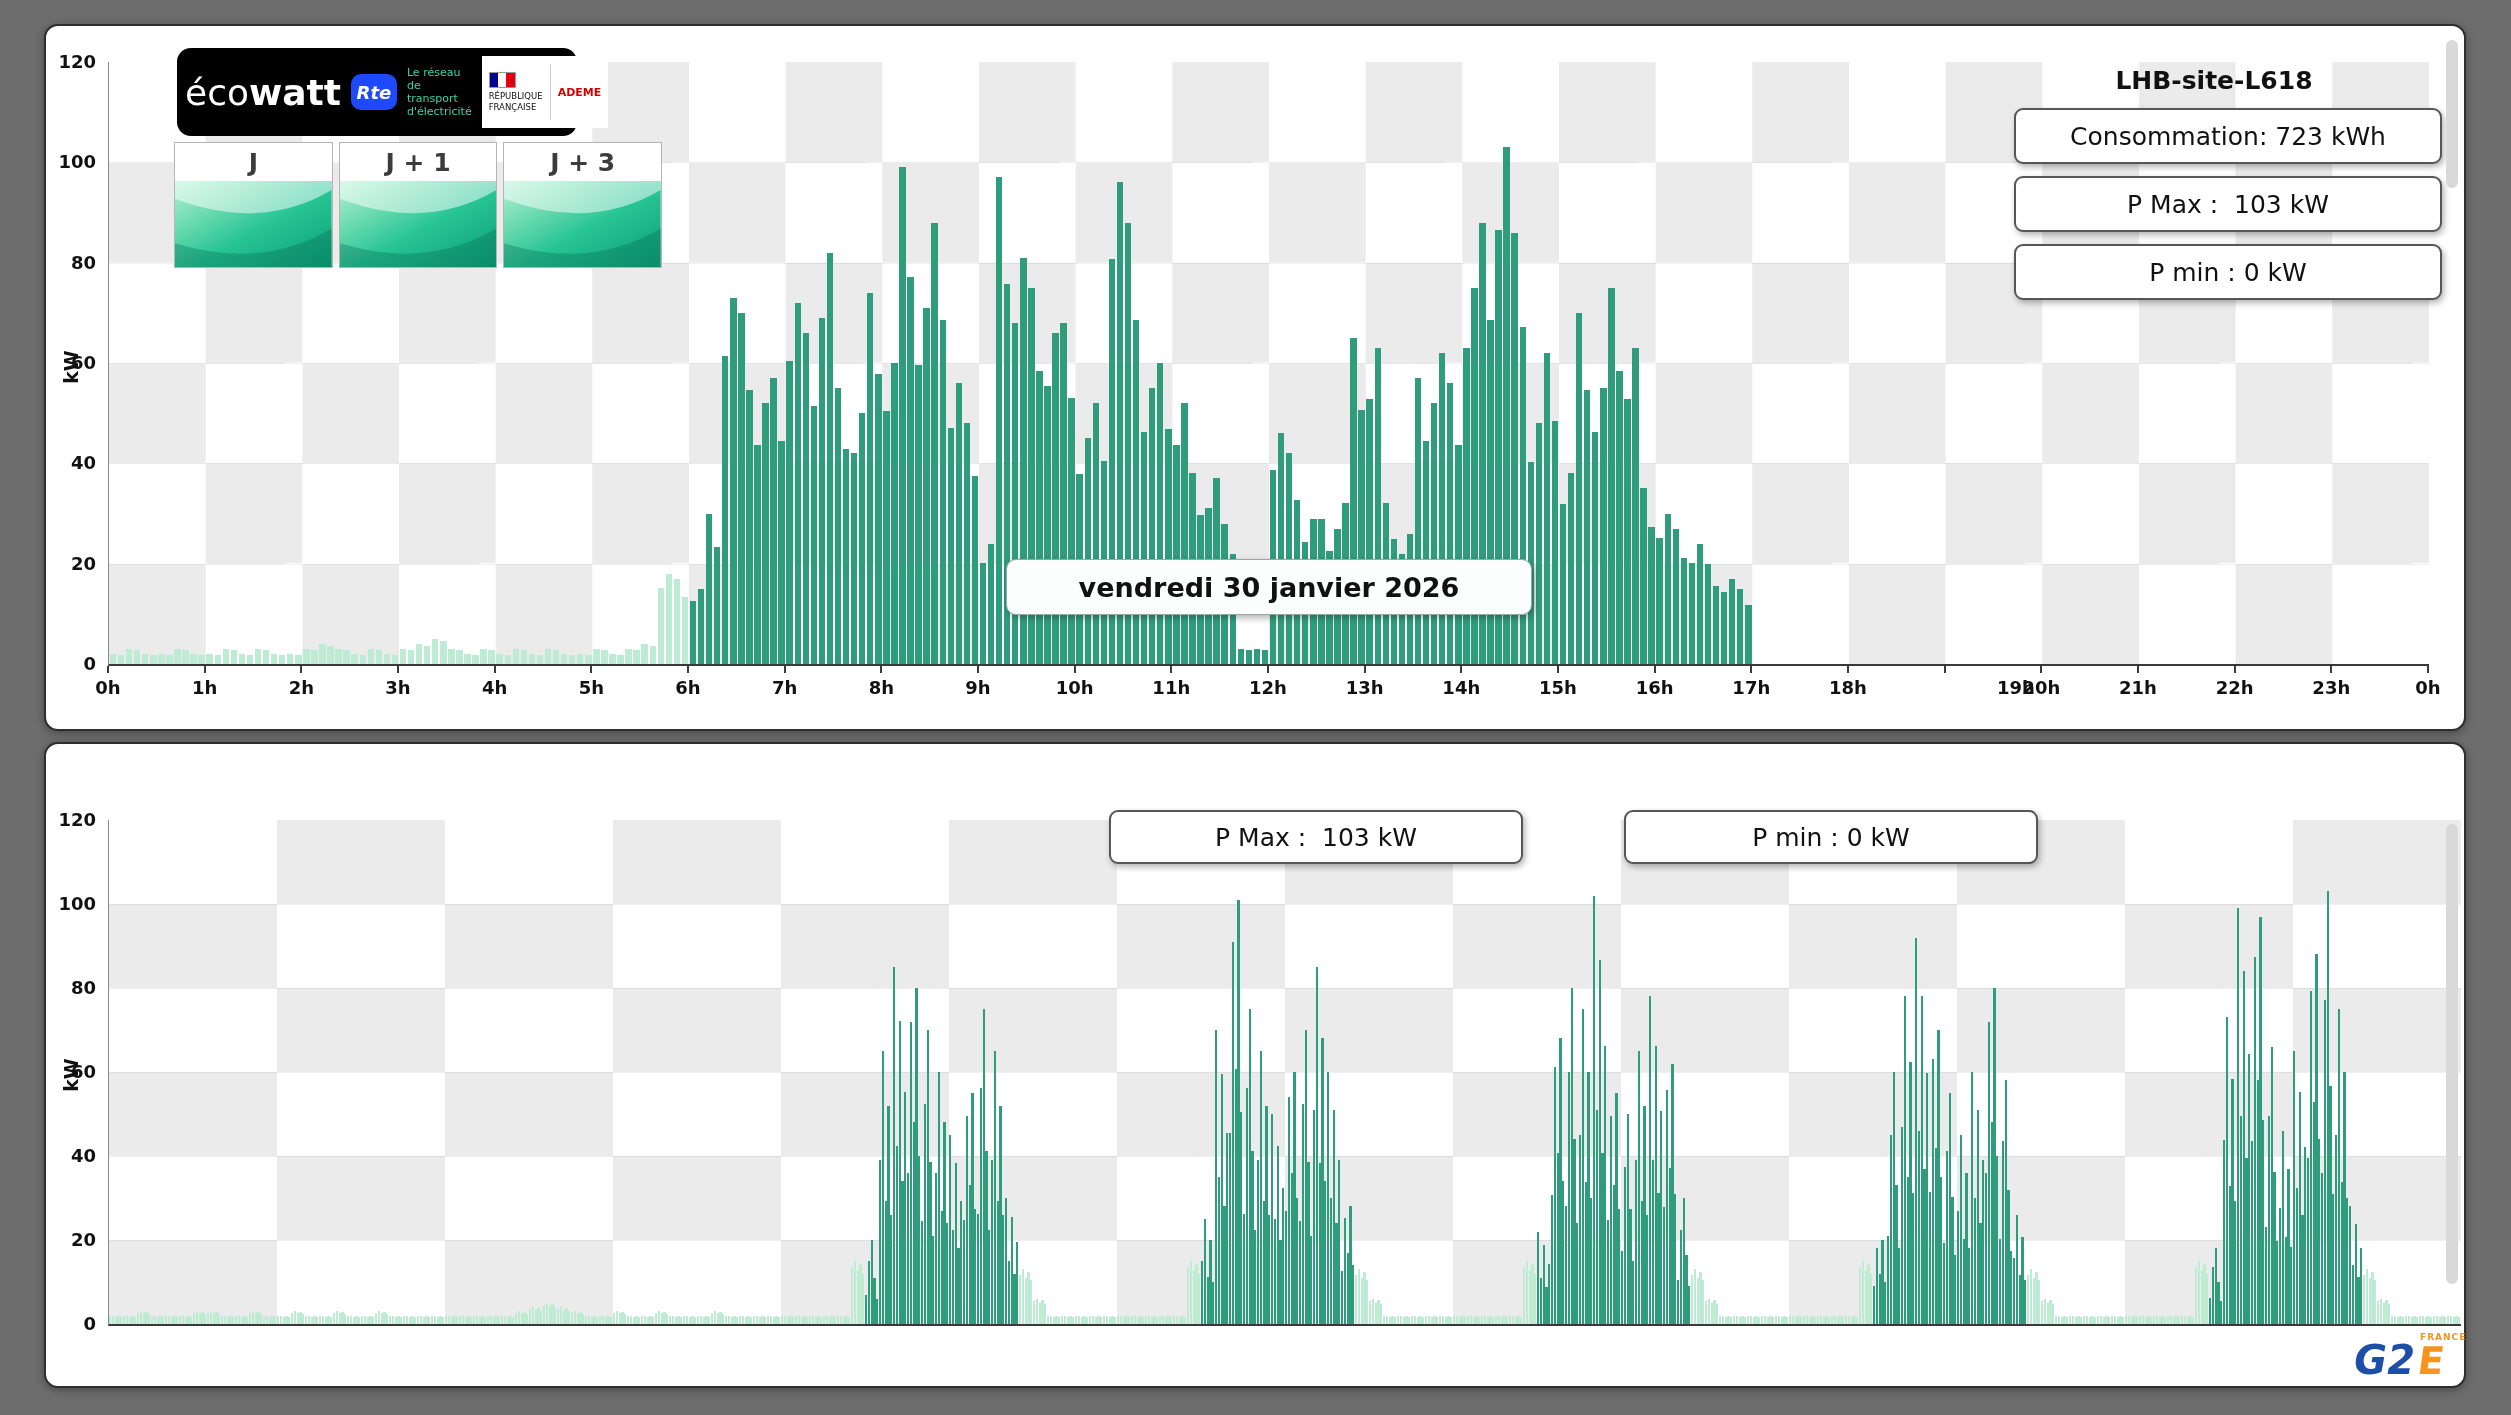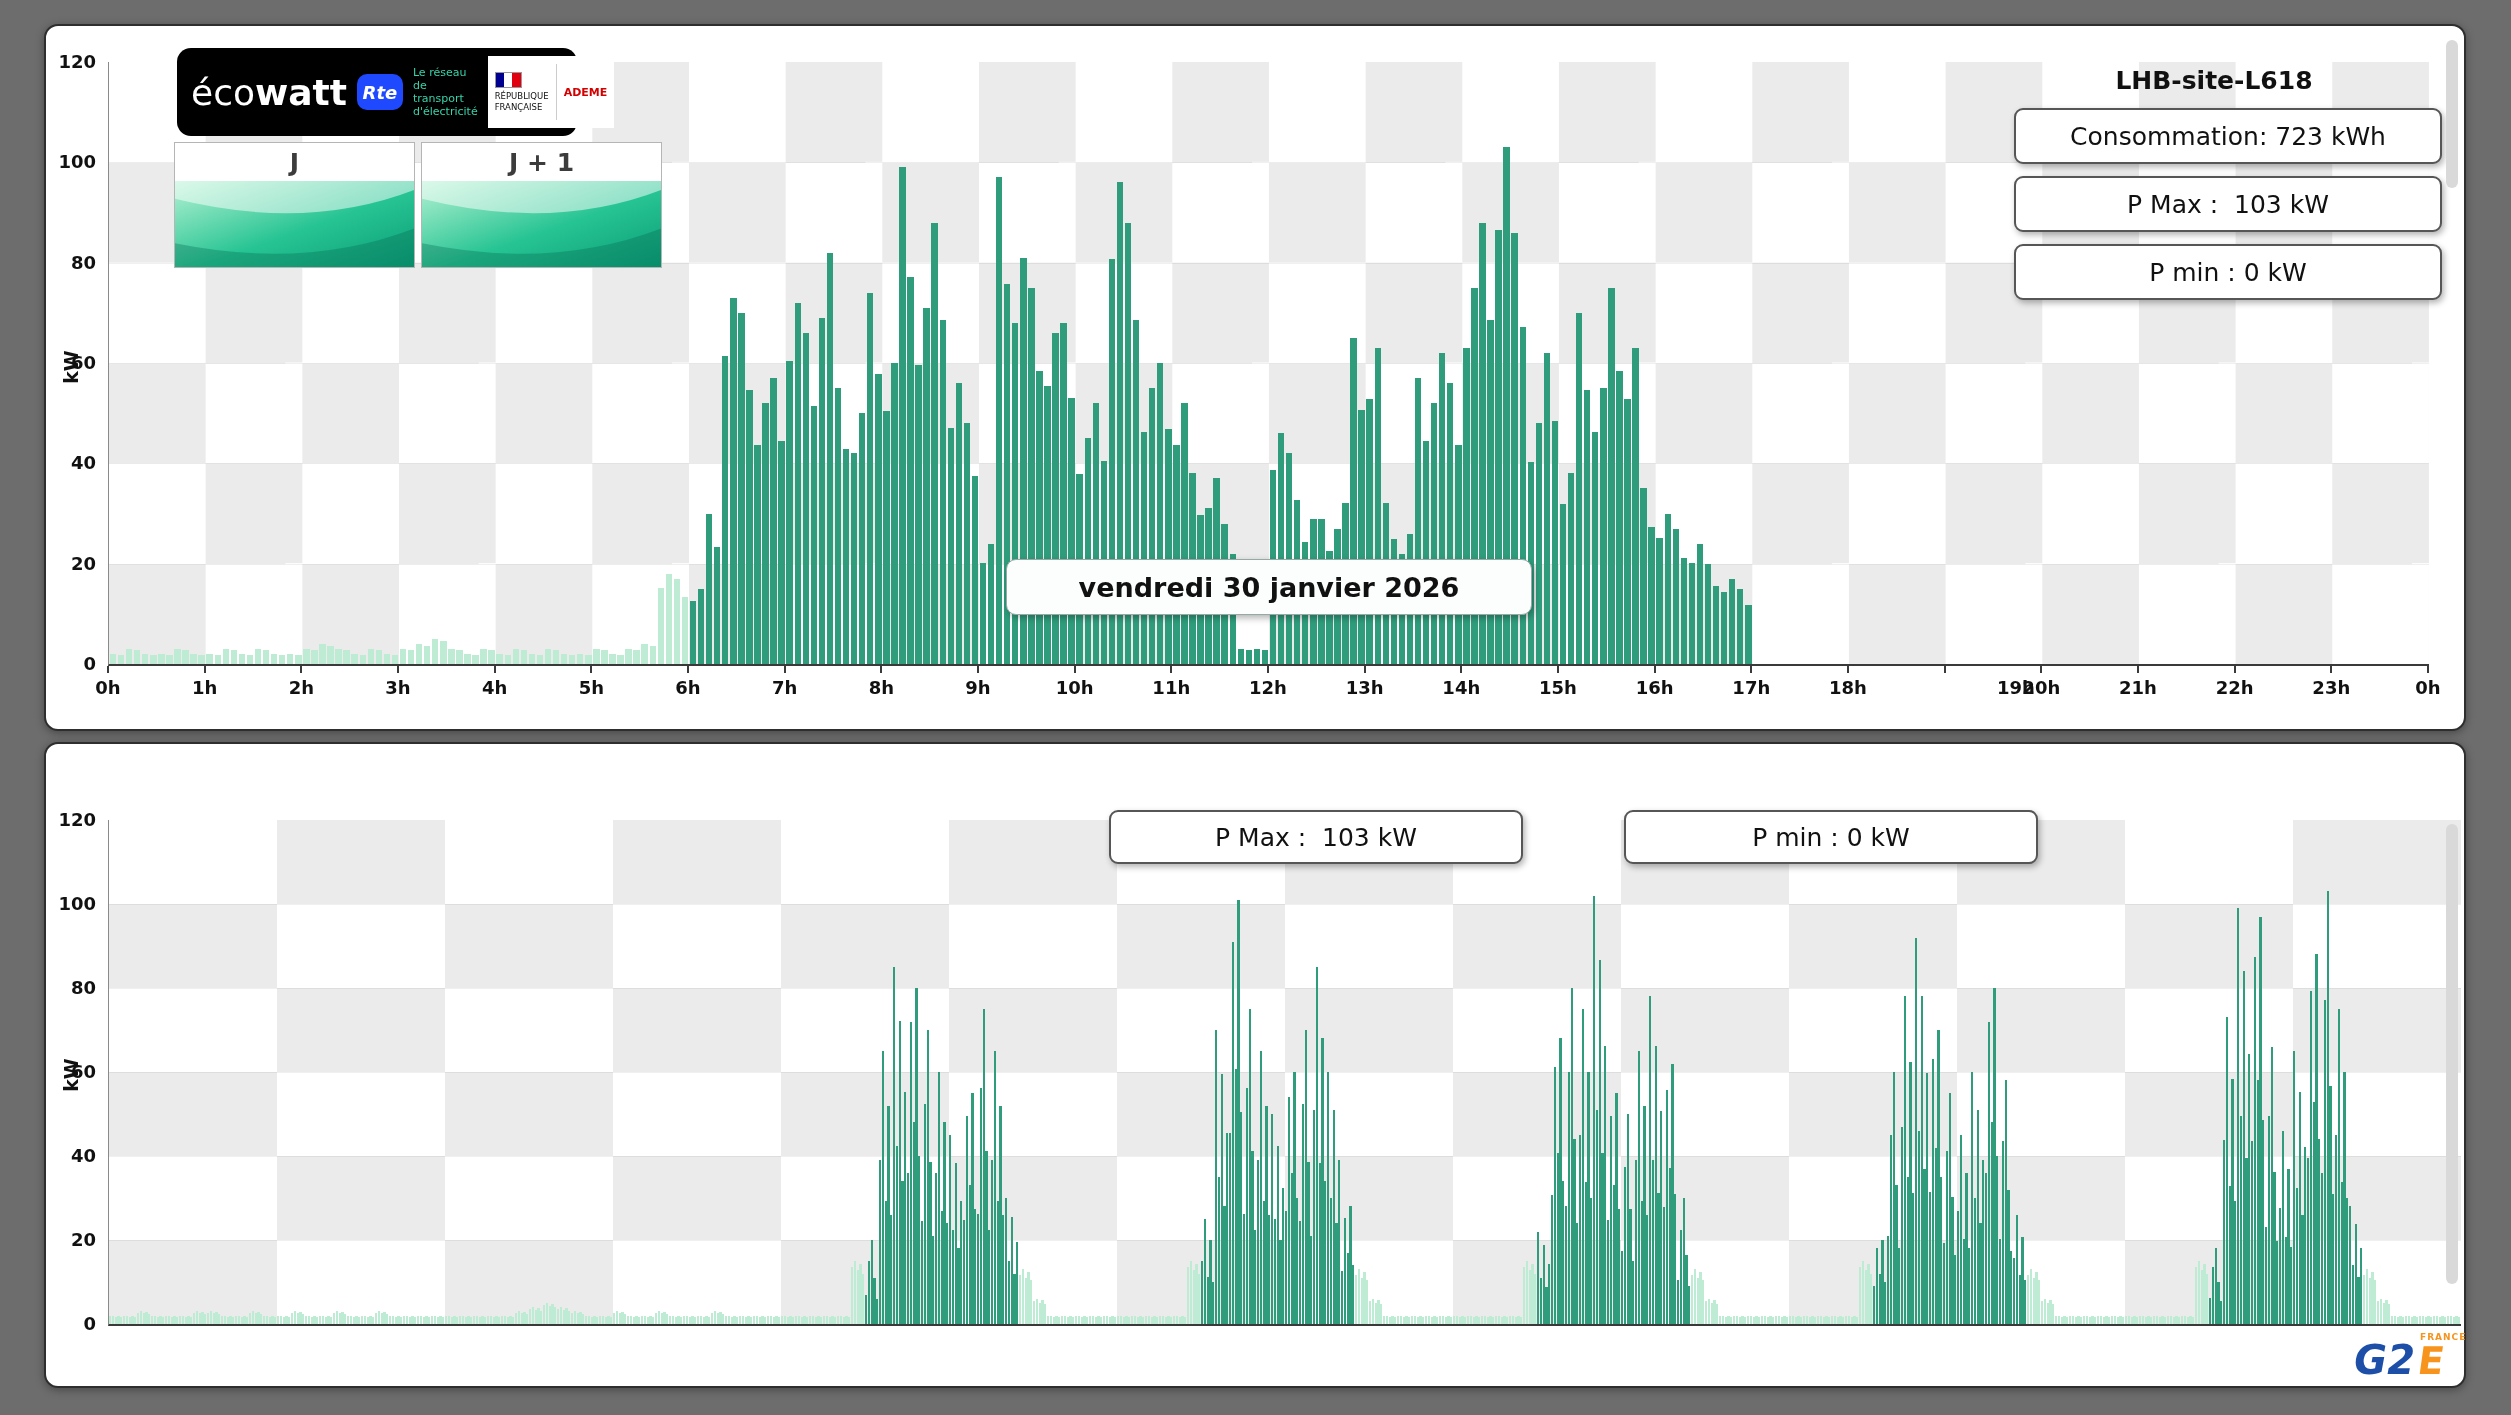--- a/index.html
+++ b/index.html
@@ -36,21 +36,21 @@
 
   .stat-box{position:absolute;background:#fff;border:2px solid #565656;border-radius:9px;
     box-shadow:2px 3px 6px rgba(0,0,0,.3);display:flex;align-items:center;justify-content:center;
     font-size:25px;white-space:pre;z-index:12;}
   .site-title{position:absolute;font-size:25px;font-weight:700;text-align:center;z-index:12;}
   .date-box{position:absolute;left:50%;transform:translateX(-50%);top:497px;width:524px;height:54px;
     background:#fcfefd;border:1px solid #98a8a4;border-radius:10px;box-shadow:2px 3px 7px rgba(0,0,0,.3);
     display:flex;align-items:center;justify-content:center;font-size:27px;font-weight:700;z-index:10;}
 
   .ecowatt{position:absolute;left:131px;top:22px;width:400px;height:88px;background:#000;
-    display:flex;align-items:center;gap:10px;padding:0 14px;box-sizing:border-box;z-index:12;border-radius:14px;}
+    display:flex;align-items:center;gap:10px;padding:0 8px;box-sizing:border-box;z-index:12;border-radius:14px;}
   .ew-text{font-size:36px;color:#fff;white-space:nowrap;}
   .ew-eco{font-weight:400;}
   .ew-watt{font-weight:800;}
   .rte-badge{flex:0 0 auto;width:46px;height:36px;background:#1f49ff;border-radius:10px;color:#fff;
     display:flex;align-items:center;justify-content:center;font-size:18px;font-weight:700;font-style:italic;}
   .rte-tagline{color:#35d3a9;font-size:11px;line-height:1.2;}
   .rte-tagline span{display:block;}
   .gov-box{margin-left:auto;background:#fff;height:72px;display:flex;align-items:center;gap:7px;
     padding:4px 7px;box-sizing:border-box;}
   .flag{display:flex;width:27px;height:16px;border:1px solid #999;box-sizing:border-box;margin-bottom:3px;}
@@ -124,20 +124,28 @@
       <div class="tile">
         <div class="tile-label">J</div>
         <svg class="tile-img" viewBox="0 0 100 58" preserveAspectRatio="none">
             <rect width="100" height="58" fill="url(#tilegrad)"></rect>
             <path d="M0,12 Q55,34 100,6 L100,0 L0,0 Z" fill="rgba(255,255,255,0.5)"></path>
             <path d="M0,42 Q55,60 100,32 L100,58 L0,58 Z" fill="rgba(6,110,84,0.35)"></path>
           </svg>
       </div>
       <div class="tile">
         <div class="tile-label">J + 1</div>
+        <svg class="tile-img" viewBox="0 0 100 58" preserveAspectRatio="none">
+            <rect width="100" height="58" fill="url(#tilegrad)"></rect>
+            <path d="M0,12 Q55,34 100,6 L100,0 L0,0 Z" fill="rgba(255,255,255,0.5)"></path>
+            <path d="M0,42 Q55,60 100,32 L100,58 L0,58 Z" fill="rgba(6,110,84,0.35)"></path>
+          </svg>
+      </div>
+      <div class="tile">
+        <div class="tile-label">J + 3</div>
         <svg class="tile-img" viewBox="0 0 100 58" preserveAspectRatio="none">
             <rect width="100" height="58" fill="url(#tilegrad)"></rect>
             <path d="M0,12 Q55,34 100,6 L100,0 L0,0 Z" fill="rgba(255,255,255,0.5)"></path>
             <path d="M0,42 Q55,60 100,32 L100,58 L0,58 Z" fill="rgba(6,110,84,0.35)"></path>
           </svg>
       </div>
     </div>
 
     <div class="site-title" style="right:38px;top:40px;width:424px;">LHB-site-L618</div>
     <div class="stat-box" style="right:22px;top:82px;width:424px;height:52px;">Consommation: 723 kWh</div>

